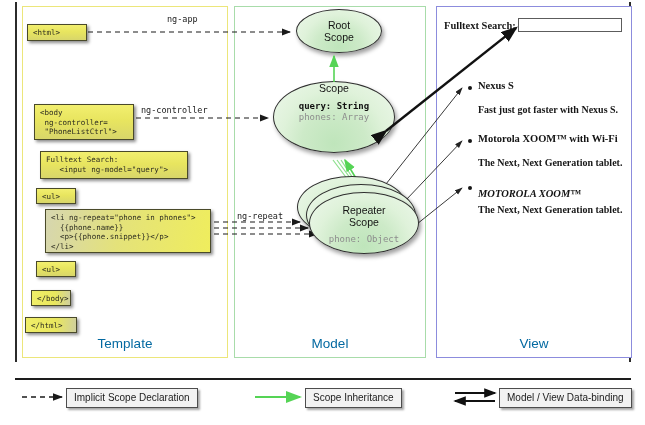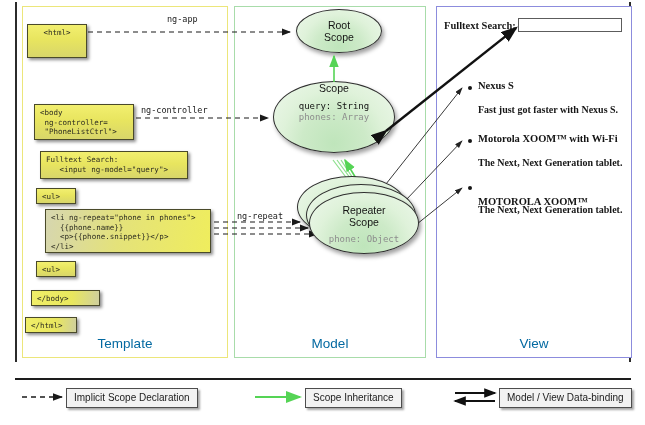--- a/index.html
+++ b/index.html
@@ -93,21 +93,21 @@
     font-family: "Liberation Sans", sans-serif;
     font-size: 10.5px;
     line-height: 12px;
     color: #141414;
   }
   .scope .sc-prop {
     font-family: "DejaVu Sans Mono", "Liberation Mono", monospace;
     font-size: 9px;
     line-height: 11px;
   }
-  .sc-prop.bold { color: #111111; font-weight: normal; }
+  .sc-prop.bold { color: #111111; font-weight: bold; }
   .sc-prop.dim  { color: #8d8d8d; }
   .view-label {
     position: absolute;
     left: 12px; top: 19px;
     font-size: 10.5px;
     font-weight: bold;
     font-family: "Liberation Serif", serif;
     color: #161616;
   }
   .view-input {
@@ -182,39 +182,39 @@
   <div class="panel panel-template">
     <div class="panel-title">Template</div>
   </div>
   <div class="panel panel-view">
     <div class="panel-title">View</div>
   </div>
   <div class="panel panel-model">
     <div class="panel-title">Model</div>
   </div>
 
-  <div class="codebox" style="left:27px;  top:24px;  width:60px;  height:34px;text-align:center;">&lt;html&gt;</div>
+  <div class="codebox" style="left:27px;  top:24px;  width:60px;  height:17px;">&lt;html&gt;</div>
 
   <div class="codebox" style="left:34px;  top:104px; width:100px; height:36px;">&lt;body
  ng-controller=
  "PhoneListCtrl"&gt;</div>
 
   <div class="codebox" style="left:40px;  top:151px; width:148px; height:28px;">Fulltext Search:
    &lt;input ng-model="query"&gt;</div>
 
   <div class="codebox" style="left:36px;  top:188px; width:40px;  height:16px;">&lt;ul&gt;</div>
 
   <div class="codebox grad-r" style="left:45px; top:209px; width:166px; height:44px;">&lt;li ng-repeat="phone in phones"&gt;
   {{phone.name}}
   &lt;p&gt;{{phone.snippet}}&lt;/p&gt;
 &lt;/li&gt;</div>
 
   <div class="codebox" style="left:36px;  top:261px; width:40px;  height:16px;">&lt;ul&gt;</div>
 
-  <div class="codebox grad-b" style="left:31px; top:290px; width:69px;  height:16px;">&lt;/body&gt;</div>
+  <div class="codebox grad-b" style="left:31px; top:290px; width:40px;  height:16px;">&lt;/body&gt;</div>
 
   <div class="codebox grad-b" style="left:25px; top:317px; width:52px;  height:16px;">&lt;/html&gt;</div>
 
   <div class="scope" style="left:296px; top:9px; width:86px; height:44px;">
     <div class="sc-title" style="margin-top:9px;">Root</div>
     <div class="sc-title">Scope</div>
   </div>
 
   <div class="scope" style="left:273px; top:81px; width:122px; height:72px;">
     <div class="sc-title">Scope</div>
@@ -235,21 +235,21 @@
 
   <div class="view-bullet" style="left:468px; top:86px;"></div>
   <div class="view-item" style="left:478px; top:80px;">Nexus S</div>
   <div class="view-snippet" style="left:478px; top:104px;">Fast just got faster with Nexus S.</div>
 
   <div class="view-bullet" style="left:468px; top:139px;"></div>
   <div class="view-item" style="left:478px; top:133px;">Motorola XOOM™  with Wi-Fi</div>
   <div class="view-snippet" style="left:478px; top:157px;">The Next, Next Generation tablet.</div>
 
   <div class="view-bullet" style="left:468px; top:186px;"></div>
-  <div class="view-item" style="left:478px; top:196px;">MOTOROLA XOOM™</div>
+  <div class="view-item" style="left:478px; top:188px;font-style:italic;">MOTOROLA XOOM™</div>
   <div class="view-snippet" style="left:478px; top:204px;">The Next, Next Generation tablet.</div>
 
   <div class="edge-label" style="left:167px; top:14px;">ng-app</div>
   <div class="edge-label" style="left:141px; top:105px;">ng-controller</div>
   <div class="edge-label" style="left:237px; top:211px;">ng-repeat</div>
 
   <svg class="overlay" viewBox="0 0 645 425">
     <defs>
       <marker id="ah-black" markerWidth="8" markerHeight="8" refX="7" refY="3" orient="auto">
         <path d="M0,0 L8,3 L0,6 z" fill="#1a1a1a"></path>

